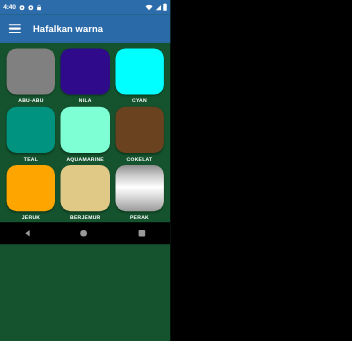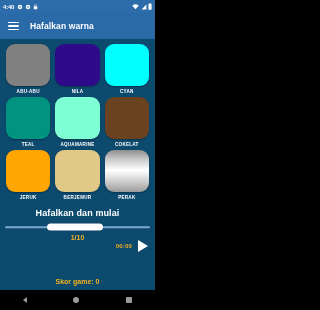--- a/index.html
+++ b/index.html
@@ -5,21 +5,21 @@
   * { margin:0; padding:0; box-sizing:border-box; }
   html,body {
     width:155px; height:310px;
     font-family:"Liberation Sans", sans-serif;
     background:#000;
     overflow:hidden;
   }
   #phone {
     position:relative;
     width:155px; height:310px;
-    background:#0c4a6e;
+    background:#14532d;
     display:flex; flex-direction:column;
   }
 
   
   .statusbar {
     height:13px; flex:0 0 13px;
     background:#2d6cab;
     display:flex; align-items:center;
     padding:0 3px;
     color:#ffffff;
@@ -229,37 +229,20 @@
       <div class="swatch-label">BERJEMUR</div>
     </div>
 
     <div class="cell">
       <div class="swatch" style="background:linear-gradient(to bottom,#8e8e8e 0%,#c9c9c9 22%,#ffffff 48%,#d8d8d8 70%,#9b9b9b 100%)"></div>
       <div class="swatch-label">PERAK</div>
     </div>
 
   </div>
 
-  <div class="bottom">
-    <div class="bottom-title">Hafalkan dan mulai</div>
-
-    <div class="seek-wrap">
-      <div class="seek-track"></div>
-      <div class="seek-thumb"></div>
-    </div>
-
-    <div class="counter">1/10</div>
-
-    <div class="ctrl-row">
-      <span class="timer">00:00</span>
-      <div class="play-btn"></div>
-    </div>
-
-    <div class="score">Skor game: 0</div>
-  </div>
 
   <div class="navbar">
     <div class="nav-back"></div>
     <div class="nav-home"></div>
     <div class="nav-recent"></div>
   </div>
 
 </div>
 
 </body></html>

